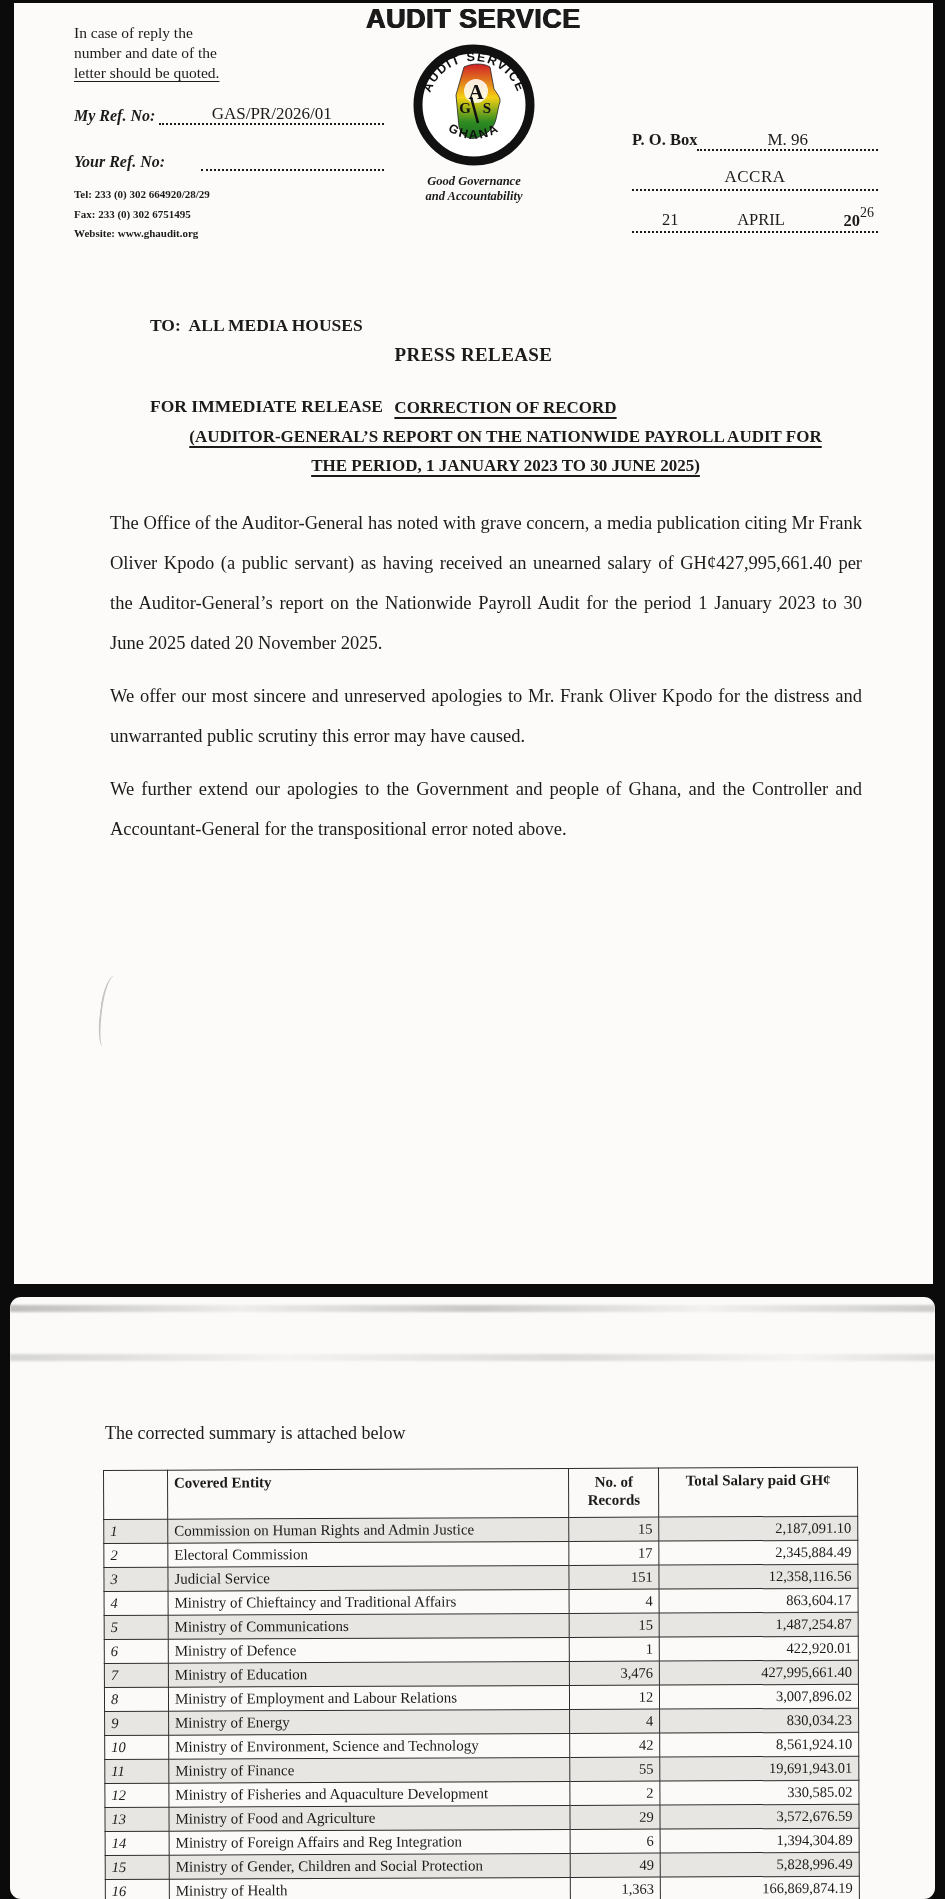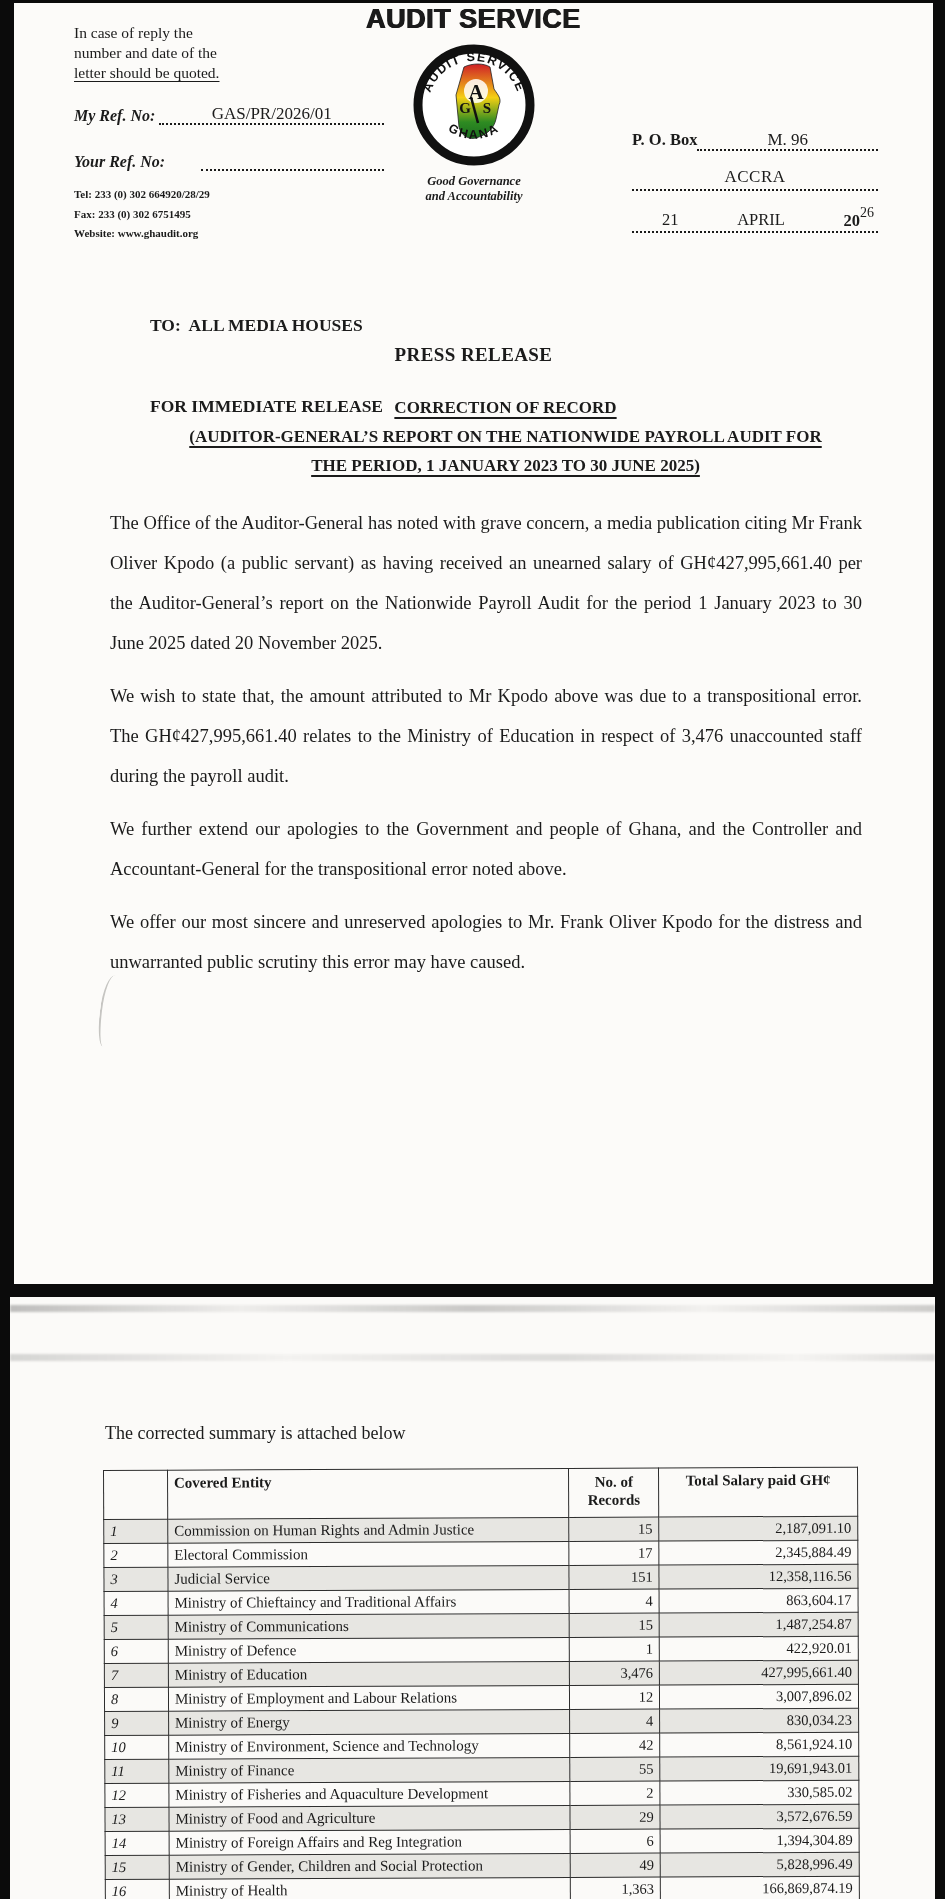--- a/index.html
+++ b/index.html
@@ -1,20 +1,20 @@
 <!DOCTYPE html>
 <html><head>
 <meta charset="utf-8">
 <style>
   html,body{margin:0;padding:0;background:#000;}
   #canvas{position:relative;width:945px;height:1899px;background:#0b0b0b;overflow:hidden;
           font-family:"Liberation Serif","DejaVu Serif",serif;color:#1b1b1b;}
   .page{position:absolute;background:#fcfbf9;}
   #page1{left:14px;top:3px;width:919px;height:1281px;}
-  #page2{left:10px;top:1297px;width:925px;height:602px;background:#fbfaf8;overflow:hidden;}
+  #page2{left:10px;top:1297px;width:925px;height:602px;background:#fbfaf8;overflow:hidden;border-radius:11px;}
 
   
   .lh-left{position:absolute;left:60px;top:20px;width:310px;}
   .reply-note{font-weight:normal;font-size:15.5px;line-height:20px;}
   .reply-note .ul{text-decoration:underline;text-underline-offset:3px;}
   .ref-row{display:flex;align-items:flex-end;margin-top:16px;height:26px;}
   .ref-label{font-weight:bold;font-style:italic;font-size:16px;white-space:nowrap;}
   .ref-line{flex:1;border-bottom:2.5px dotted #1a1a1a;margin-left:4px;text-align:center;
             font-size:17px;line-height:14px;height:16px;}
   .contact{margin-top:14px;font-weight:bold;font-size:11px;line-height:19.5px;}
@@ -161,23 +161,22 @@
     <div class="press-title">PRESS RELEASE</div>
 
     <div class="headline">
       <div><span>CORRECTION OF RECORD</span></div>
       <div><span>(AUDITOR-GENERAL’S REPORT ON THE NATIONWIDE PAYROLL AUDIT FOR</span></div>
       <div><span>THE PERIOD, 1 JANUARY 2023 TO 30 JUNE 2025)</span></div>
     </div>
 
     <div class="body-text">
       <p>The Office of the Auditor-General has noted with grave concern, a media publication citing Mr Frank Oliver Kpodo (a public servant) as having received an unearned salary of GH¢427,995,661.40 per the Auditor-General’s report on the Nationwide Payroll Audit for the period 1 January 2023 to 30 June 2025 dated 20 November 2025.</p>
-      <p>We wish to state that, the amount attributed to Mr Kpodo above was due to a transpositional error. The GH¢427,995,661.40 relates to the Ministry of Education in respect of 3,476 unaccounted staff during the payroll audit.</p>
+      <p>We offer our most sincere and unreserved apologies to Mr. Frank Oliver Kpodo for the distress and unwarranted public scrutiny this error may have caused.</p>
       <p>We further extend our apologies to the Government and people of Ghana, and the Controller and Accountant-General for the transpositional error noted above.</p>
-      <p>We offer our most sincere and unreserved apologies to Mr. Frank Oliver Kpodo for the distress and unwarranted public scrutiny this error may have caused.</p>
     </div>
 
     <div class="scan-curve"></div>
   </div>
 
   <div class="page" id="page2">
     <div class="streak s1"></div>
     <div class="streak s2"></div>
 
     <div class="attach-intro">The corrected summary is attached below</div>

